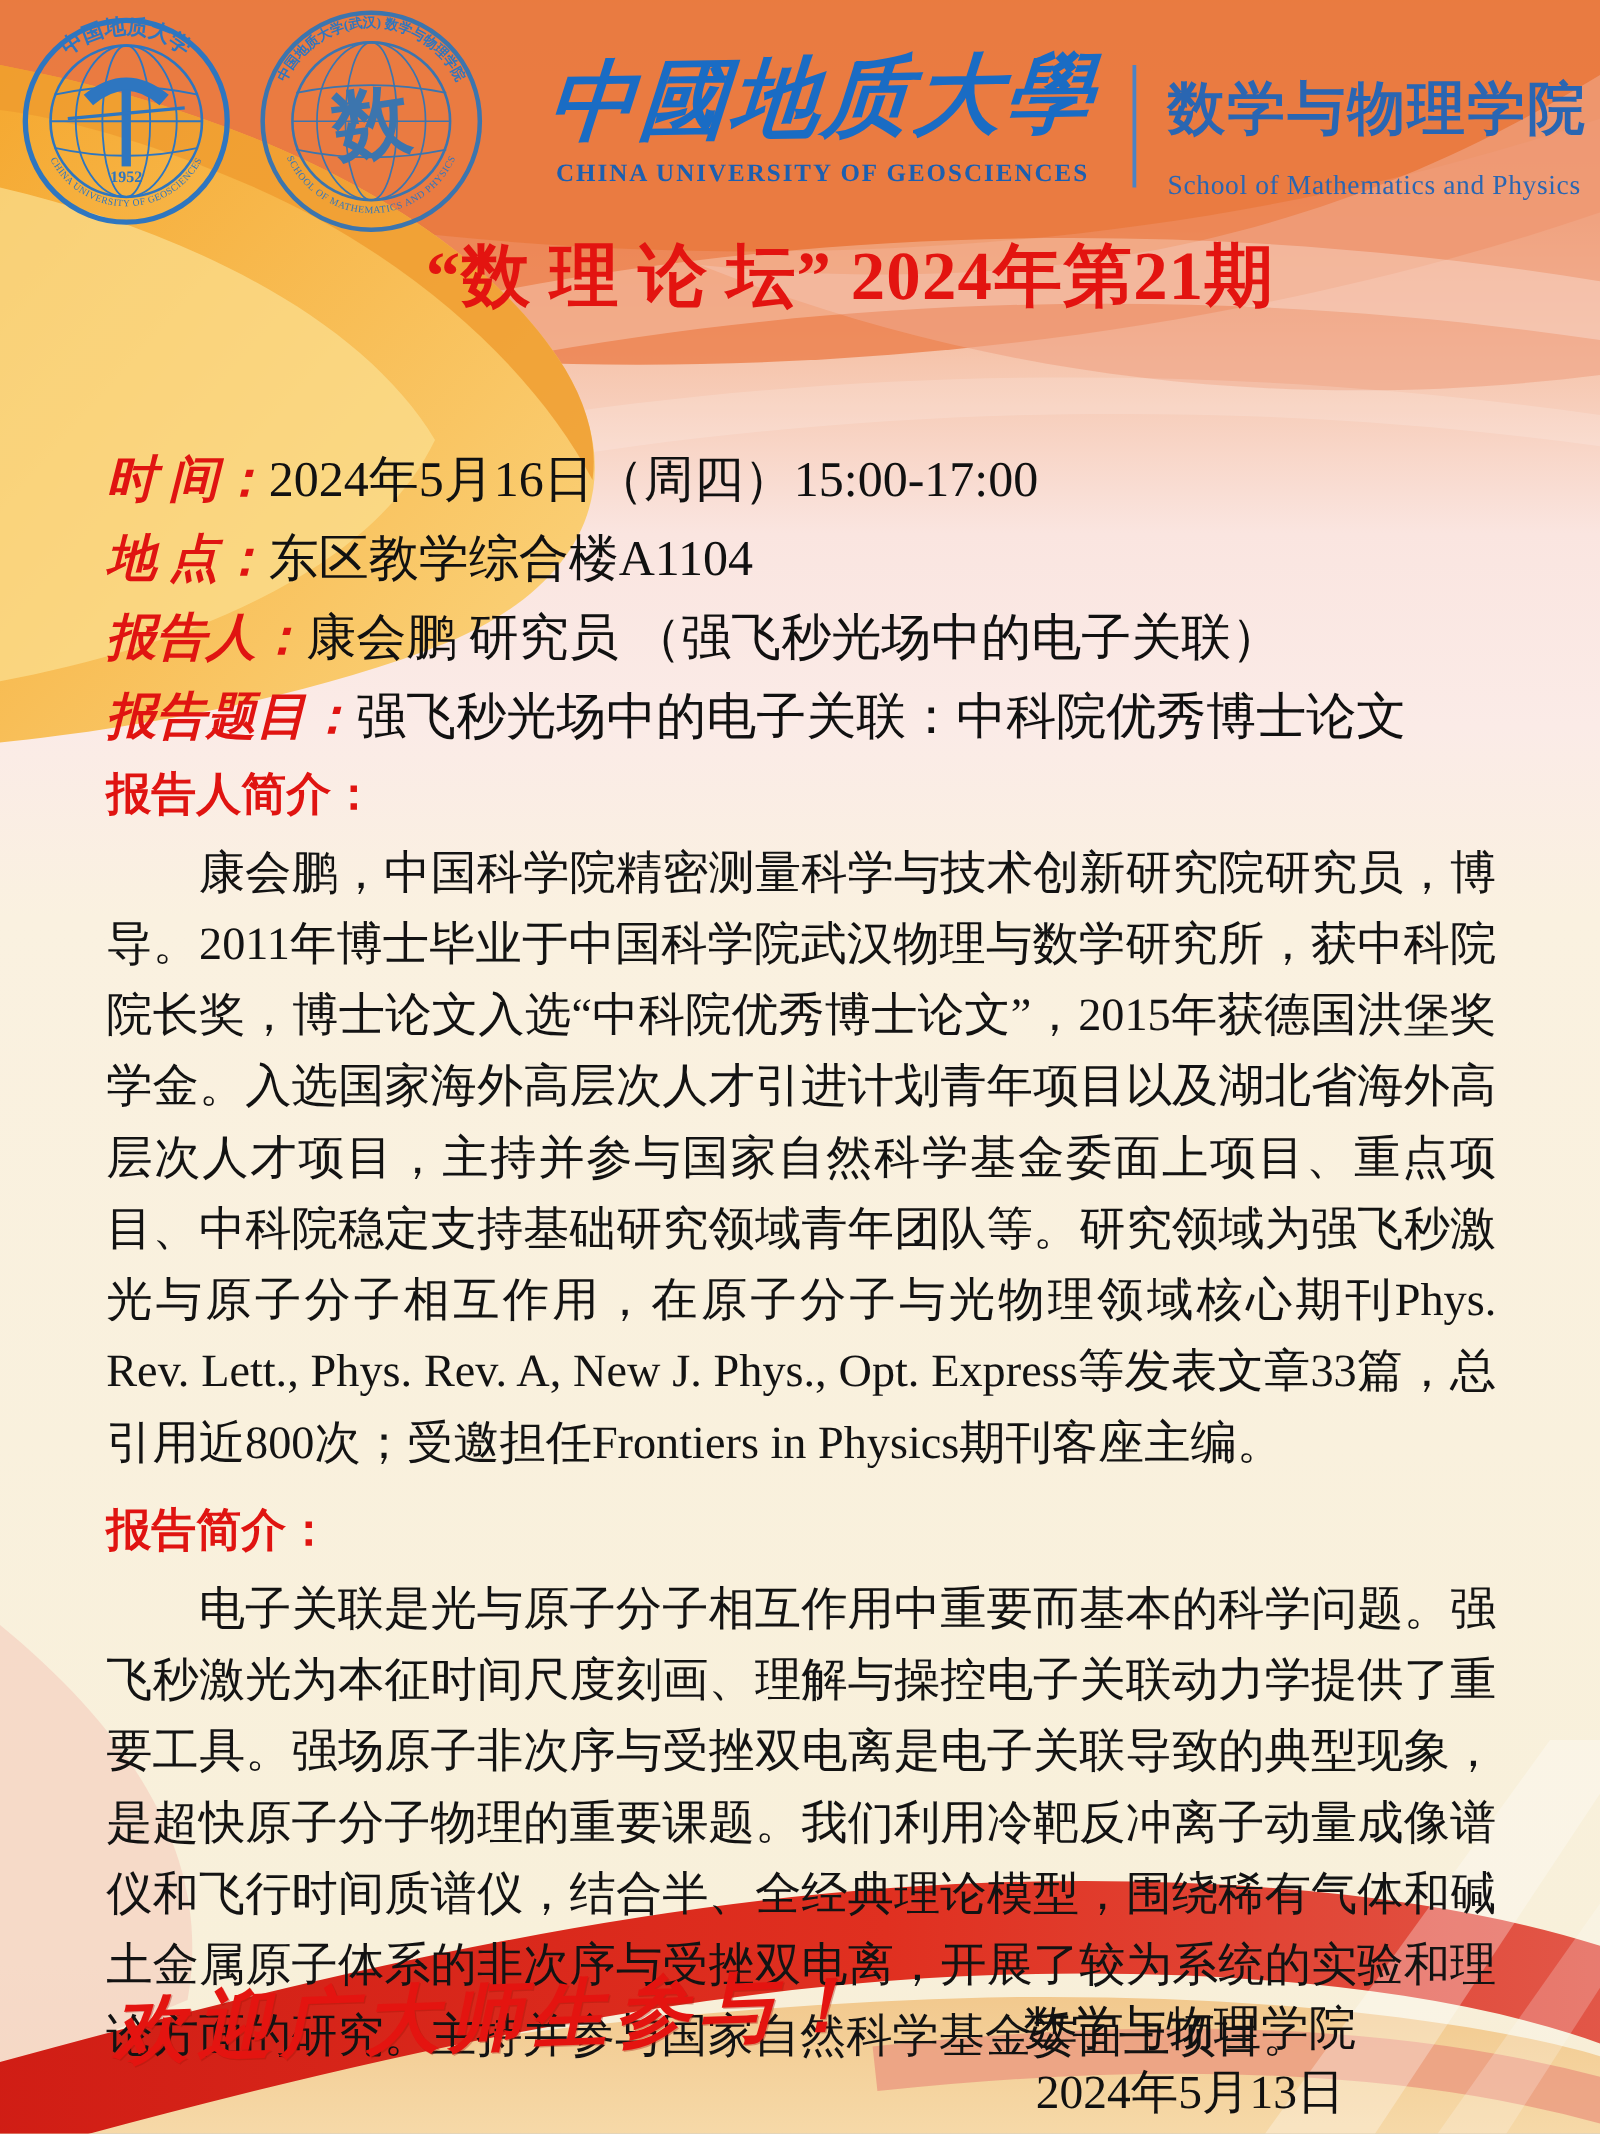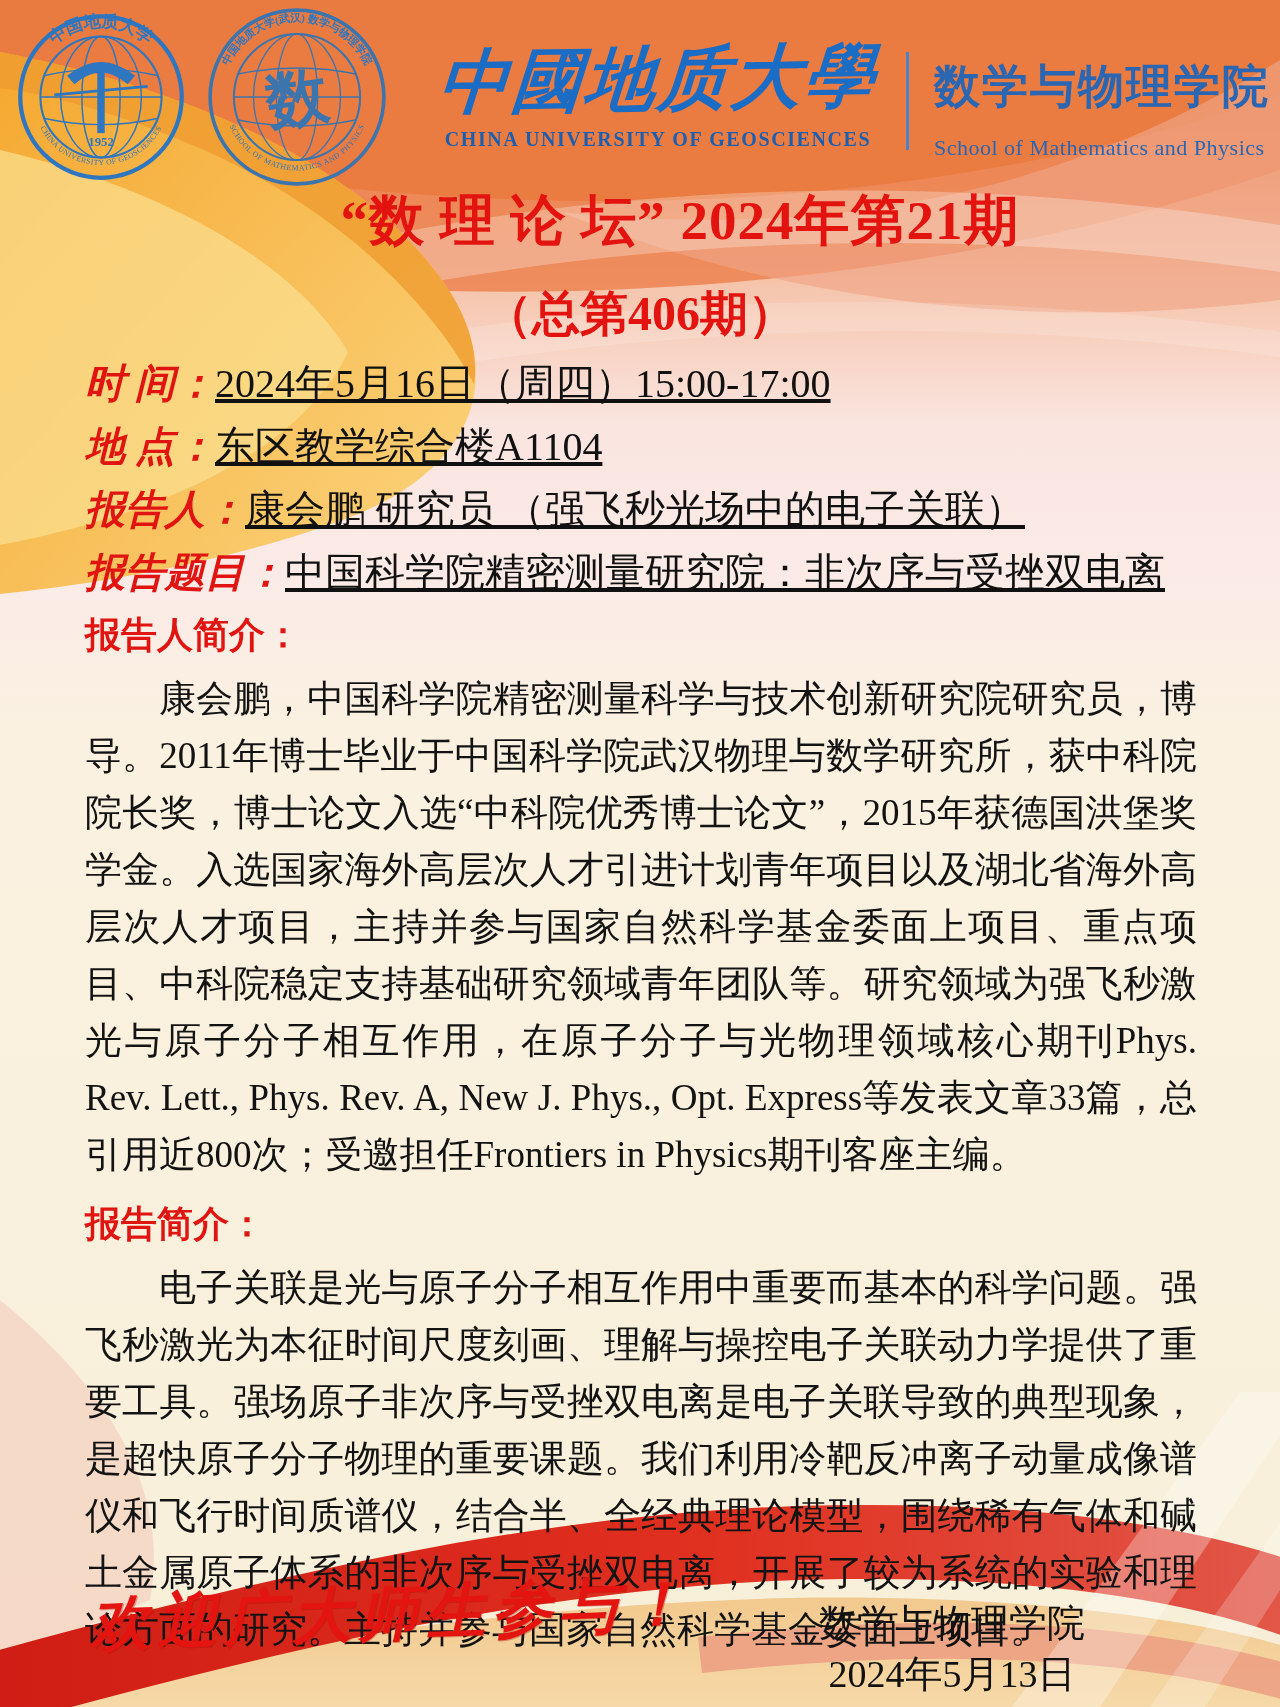--- a/index.html
+++ b/index.html
@@ -27,21 +27,21 @@
 
   
   .title1{left:0;top:184px;width:100%;text-align:center;font-size:55px;font-weight:bold;
     color:#e31410;letter-spacing:1px;white-space:nowrap;padding-left:40px;}
   .title2{left:0;top:282px;width:100%;text-align:center;font-size:48px;font-weight:bold;color:#e31410;}
 
   
   .content{left:85px;top:360px;width:1112px;color:#151515;}
   .inforow{font-size:40px;line-height:48px;margin-bottom:15px;white-space:nowrap;}
   .inforow .lbl{color:#e01411;font-weight:bold;font-style:italic;}
-  .inforow .val{color:#111;text-decoration:underline;}
+  .inforow .val{color:#111;}
   .sec-heading{font-size:36px;line-height:46px;font-weight:bold;color:#e01411;margin:8px 0 12px;}
   .para{font-size:37px;line-height:57px;text-align:justify;text-indent:2em;margin:0;color:#131313;}
   .abs-heading{margin-top:18px;}
 
   
   .welcome{left:90px;top:1574px;font-size:60px;font-weight:bold;font-style:italic;color:#e41410;
     letter-spacing:7px;transform:rotate(-2deg);white-space:nowrap;
     text-shadow:1px 1px 0 rgba(160,20,10,.35);}
   .orgdate{right:178px;top:1598px;width:300px;text-align:center;font-size:38px;line-height:51px;
     color:#111;}
@@ -150,35 +150,34 @@
   </div>
 
   <div class="abs vdivider"></div>
 
   <div class="abs school">
     <div class="school-cn">数学与物理学院</div>
     <div class="school-en">School of Mathematics and Physics</div>
   </div>
 
   <div class="abs title1">“数 理 论 坛” 2024年第21期</div>
-  <div class="abs title2">（总第406期）</div>
 
   <div class="abs content">
 
     <div class="inforow">
       <span class="lbl">时 间：</span><span class="val">2024年5月16日（周四）15:00-17:00</span>
     </div>
     <div class="inforow">
       <span class="lbl">地 点：</span><span class="val">东区教学综合楼A1104</span>
     </div>
     <div class="inforow">
       <span class="lbl">报告人：</span><span class="val">康会鹏 研究员 （强飞秒光场中的电子关联）</span>
     </div>
     <div class="inforow">
-      <span class="lbl">报告题目：</span><span class="val">中国科学院精密测量研究院：非次序与受挫双电离</span>
+      <span class="lbl">报告题目：</span><span class="val">强飞秒光场中的电子关联：中科院优秀博士论文</span>
     </div>
 
     <div class="sec-heading">报告人简介：</div>
     <p class="para">康会鹏，中国科学院精密测量科学与技术创新研究院研究员，博导。2011年博士毕业于中国科学院武汉物理与数学研究所，获中科院院长奖，博士论文入选“中科院优秀博士论文”，2015年获德国洪堡奖学金。入选国家海外高层次人才引进计划青年项目以及湖北省海外高层次人才项目，主持并参与国家自然科学基金委面上项目、重点项目、中科院稳定支持基础研究领域青年团队等。研究领域为强飞秒激光与原子分子相互作用，在原子分子与光物理领域核心期刊Phys. Rev. Lett., Phys. Rev. A, New J. Phys., Opt. Express等发表文章33篇，总引用近800次；受邀担任Frontiers in Physics期刊客座主编。</p>
 
     <div class="sec-heading abs-heading">报告简介：</div>
     <p class="para">电子关联是光与原子分子相互作用中重要而基本的科学问题。强飞秒激光为本征时间尺度刻画、理解与操控电子关联动力学提供了重要工具。强场原子非次序与受挫双电离是电子关联导致的典型现象，是超快原子分子物理的重要课题。我们利用冷靶反冲离子动量成像谱仪和飞行时间质谱仪，结合半、全经典理论模型，围绕稀有气体和碱土金属原子体系的非次序与受挫双电离，开展了较为系统的实验和理论方面的研究。主持并参与国家自然科学基金委面上项目。</p>
   </div>
 
   <div class="abs welcome">欢迎广大师生参与！</div>

